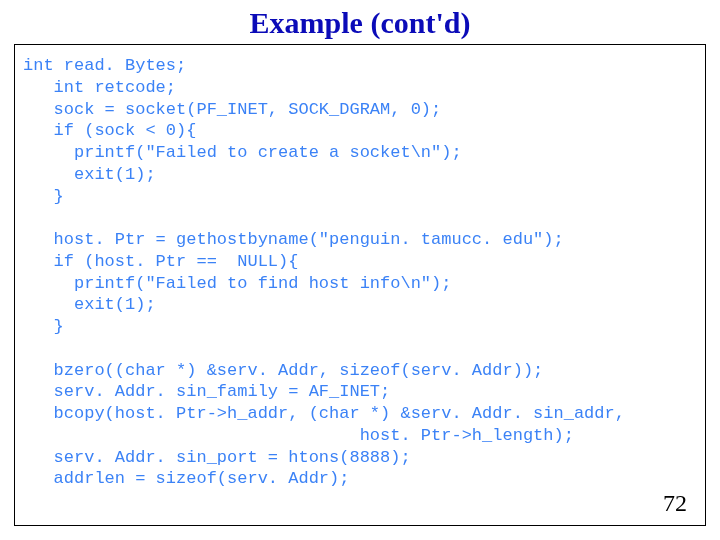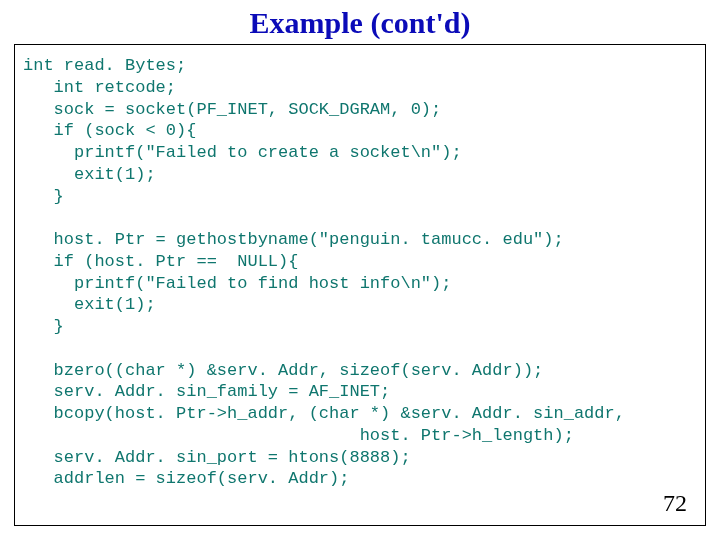--- a/index.html
+++ b/index.html
@@ -30,21 +30,21 @@
     padding: 10px 8px 10px 8px;
     box-sizing: border-box;
     height: 482px;
     position: relative;
   }
   .code {
     font-family: "Courier New", Courier, monospace;
     font-size: 17px;
     line-height: 1.28;
     white-space: pre;
-    color: #0f766e;
+    color: #3b82f6;
   }
   .pagenum {
     position: absolute;
     right: 18px;
     bottom: 8px;
     font-family: "Times New Roman", Times, serif;
     font-size: 24px;
     color: #000;
   }
 </style>

